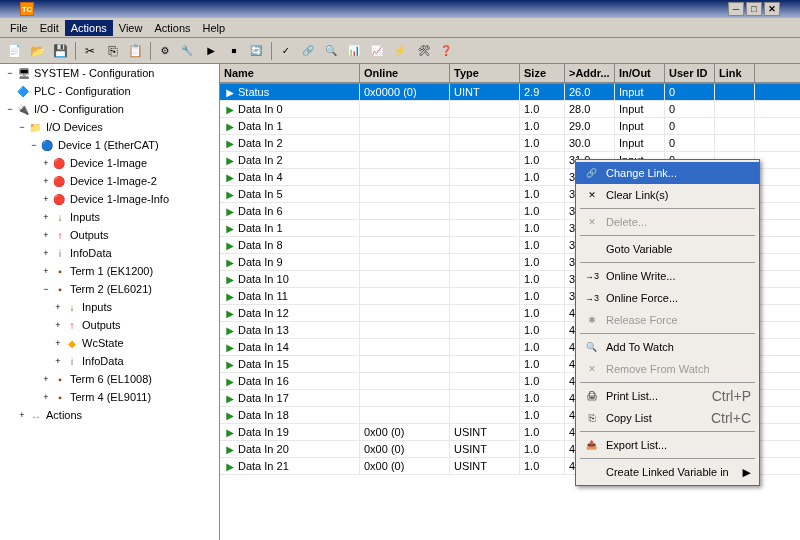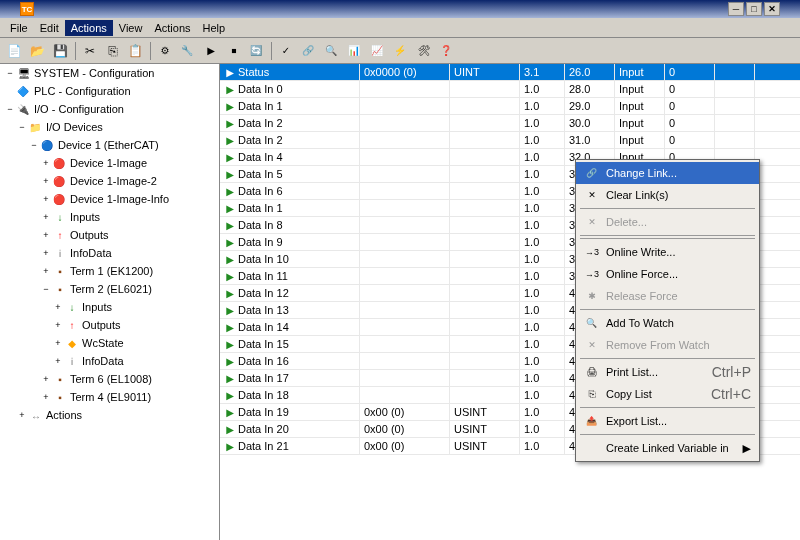--- a/index.html
+++ b/index.html
@@ -425,29 +425,39 @@
         </div>
         <div class="tree-item" style="padding-left: 16px;">
           <span class="tree-expander">+</span>
           <span class="tree-icon" style="color: rgb(128, 128, 128);">↔</span>
           <span>Actions</span>
         </div>
       </div>
   </div>
 
   <div class="table-panel" style="position:relative;">
+    <div class="table-header">
+      <div class="th-cell col-name">Name</div>
+      <div class="th-cell col-online">Online</div>
+      <div class="th-cell col-type">Type</div>
+      <div class="th-cell col-size">Size</div>
+      <div class="th-cell col-addr">&gt;Addr...</div>
+      <div class="th-cell col-inout">In/Out</div>
+      <div class="th-cell col-userid">User ID</div>
+      <div class="th-cell col-link">Link</div>
+    </div>
     <div id="table-body">
         <div class="table-row selected">
     <div class="td-cell col-name td-name">
       <span class="var-icon" style="color:white; font-size:10px;">▶</span>
       <span>Status</span>
     </div>
     <div class="td-cell col-online">0x0000 (0)</div>
     <div class="td-cell col-type">UINT</div>
-    <div class="td-cell col-size">3.1</div>
+    <div class="td-cell col-size">2.9</div>
     <div class="td-cell col-addr">26.0</div>
     <div class="td-cell col-inout">Input</div>
     <div class="td-cell col-userid">0</div>
     <div class="td-cell col-link"></div>
   </div>
         <div class="table-row">
     <div class="td-cell col-name td-name">
       <span class="var-icon" style="color:#228b22; font-size:10px;">▶</span>
       <span>Data In 0</span>
     </div>
@@ -743,20 +753,24 @@
           <div class="cm-item">
             <span class="cm-icon" style="font-size: 9px;">✕</span>
             <span>Clear Link(s)</span>
           </div>
           <div class="cm-separator"></div>
           <div class="cm-item disabled">
             <span class="cm-icon" style="font-size: 9px;">✕</span>
             <span>Delete...</span>
           </div>
           <div class="cm-separator"></div>
+          <div class="cm-item">
+            <span class="cm-icon"></span>
+            <span>Goto Variable</span>
+          </div>
           <div class="cm-separator"></div>
           <div class="cm-item">
             <span class="cm-icon" style="font-size: 9px;">→3</span>
             <span>Online Write...</span>
           </div>
           <div class="cm-item">
             <span class="cm-icon" style="font-size: 9px;">→3</span>
             <span>Online Force...</span>
           </div>
           <div class="cm-item disabled">

